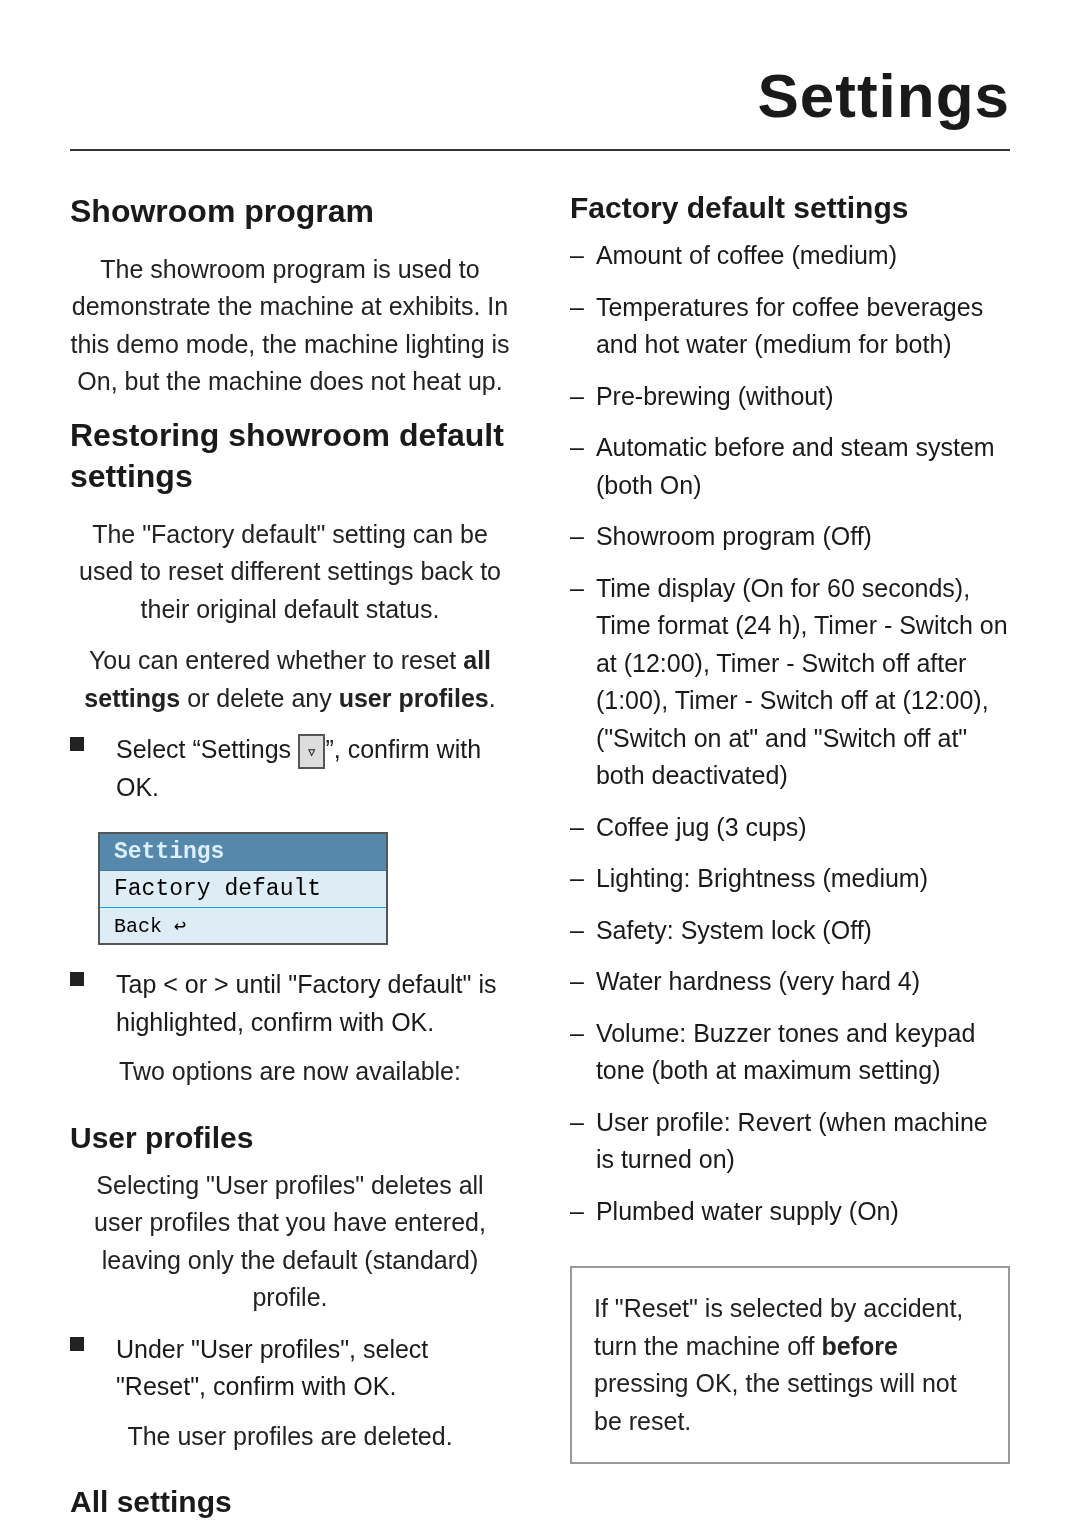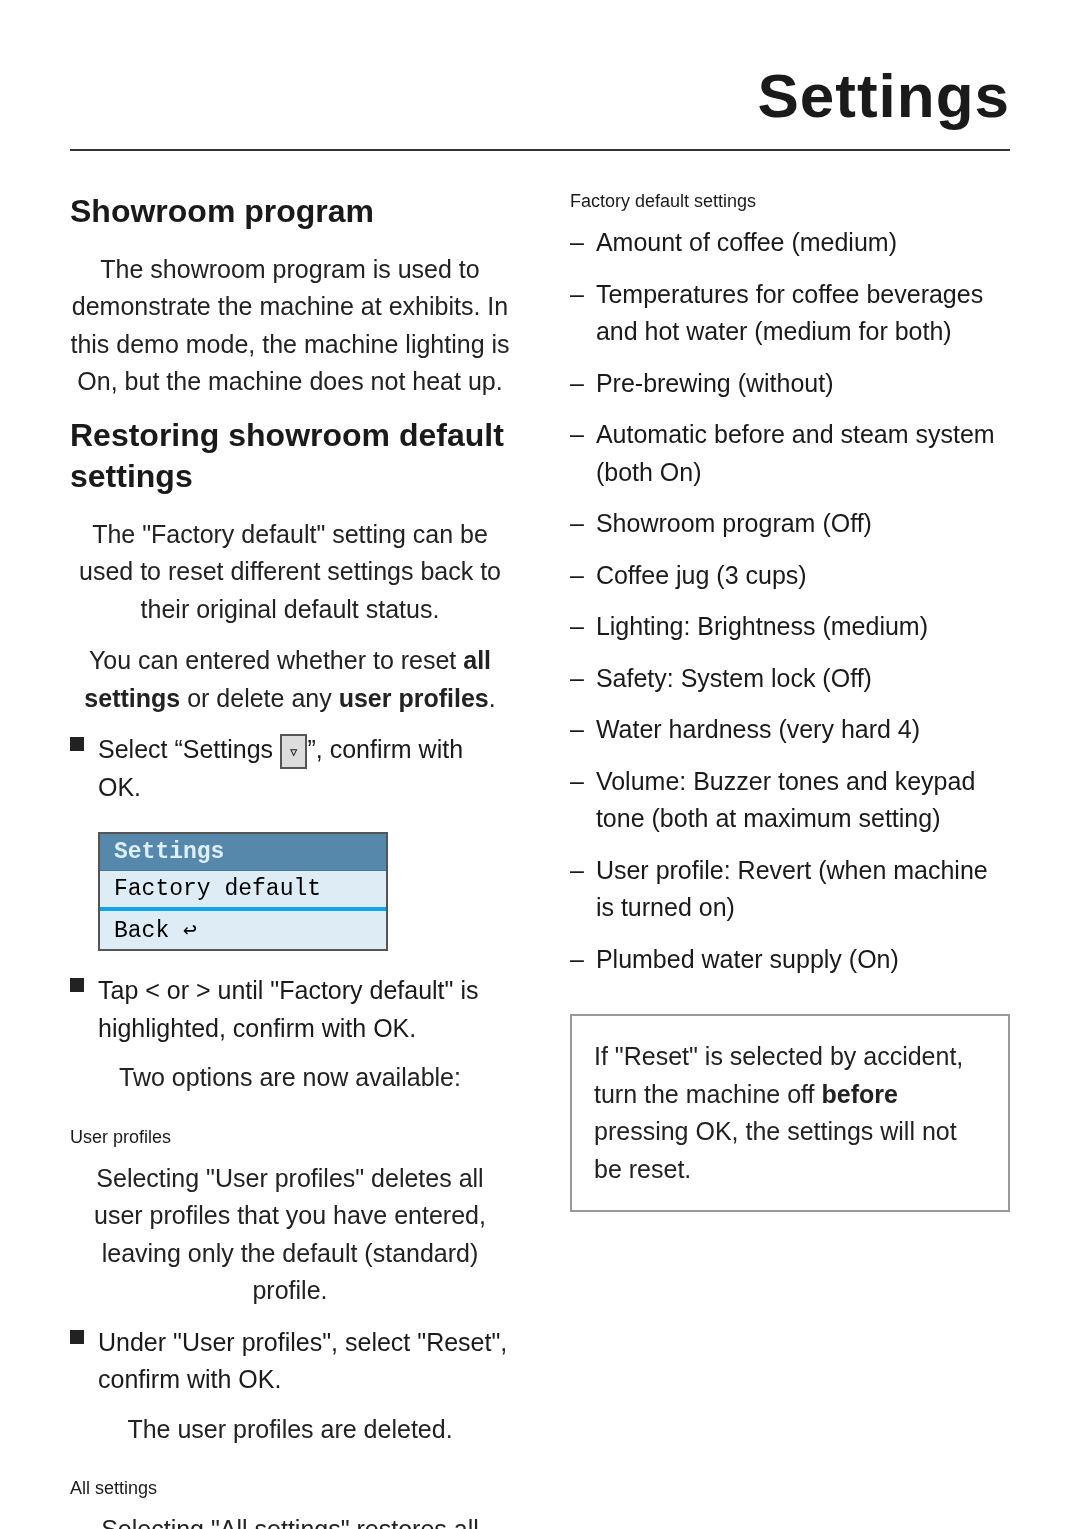--- a/index.html
+++ b/index.html
@@ -61,42 +61,43 @@
 
     
     .section-title {
       font-size: 32px;
       font-weight: bold;
       margin-bottom: 18px;
       line-height: 1.3;
     }
 
     .subsection-title {
-      font-size: 18px;
-      font-weight: normal;
+      font-size: 30px;
+      font-weight: bold;
       margin-bottom: 12px;
       margin-top: 30px;
     }
 
     
     p {
       font-size: 25px;
       line-height: 1.5;
       margin-bottom: 14px;
       color: #222;
       text-align: center;
     }
 
     
     .bullet-item {
       display: flex;
       align-items: flex-start;
       margin-bottom: 12px;
       font-size: 25px;
       line-height: 1.5;
+      gap: 18px;
     }
 
     .bullet-square {
       display: inline-block;
       width: 14px;
       height: 14px;
       background: #222;
       margin-right: 14px;
       margin-top: 6px;
       flex-shrink: 0;
@@ -160,28 +161,28 @@
       padding: 5px 14px;
       border-bottom: 1px solid #44779a;
     }
 
     .settings-display .row-factory {
       background: #ddecf5;
       color: #000;
       font-family: 'Courier New', monospace;
       font-size: 23px;
       padding: 5px 14px;
-      border-bottom: 4px solid #0ea5e9;
+      border-bottom: 1px solid #0ea5e9;
     }
 
     .settings-display .row-back {
       background: #ddecf5;
       color: #000;
       font-family: 'Courier New', monospace;
-      font-size: 23px;
+      font-size: 20px;
       padding: 5px 14px;
     }
   </style>
 </head>
 <body>
 
 <div class="page-container">
 
   <div class="page-title-bar">
     <span class="page-title">Settings</span>
@@ -258,20 +259,23 @@
           <li>
               <span>Pre-brewing (without)</span>
             </li>
           <li>
               <span>Automatic before and steam system (both On)</span>
             </li>
           <li>
               <span>Showroom program (Off)</span>
             </li>
           <li>
+              <span>Time display (On for 60 seconds), Time format (24 h), Timer - Switch on at (12:00), Timer - Switch off after (1:00), Timer - Switch off at (12:00), ("Switch on at" and "Switch off at" both deactivated)</span>
+            </li>
+          <li>
               <span>Coffee jug (3 cups)</span>
             </li>
           <li>
               <span>Lighting: Brightness (medium)</span>
             </li>
           <li>
               <span>Safety: System lock (Off)</span>
             </li>
           <li>
               <span>Water hardness (very hard 4)</span>

